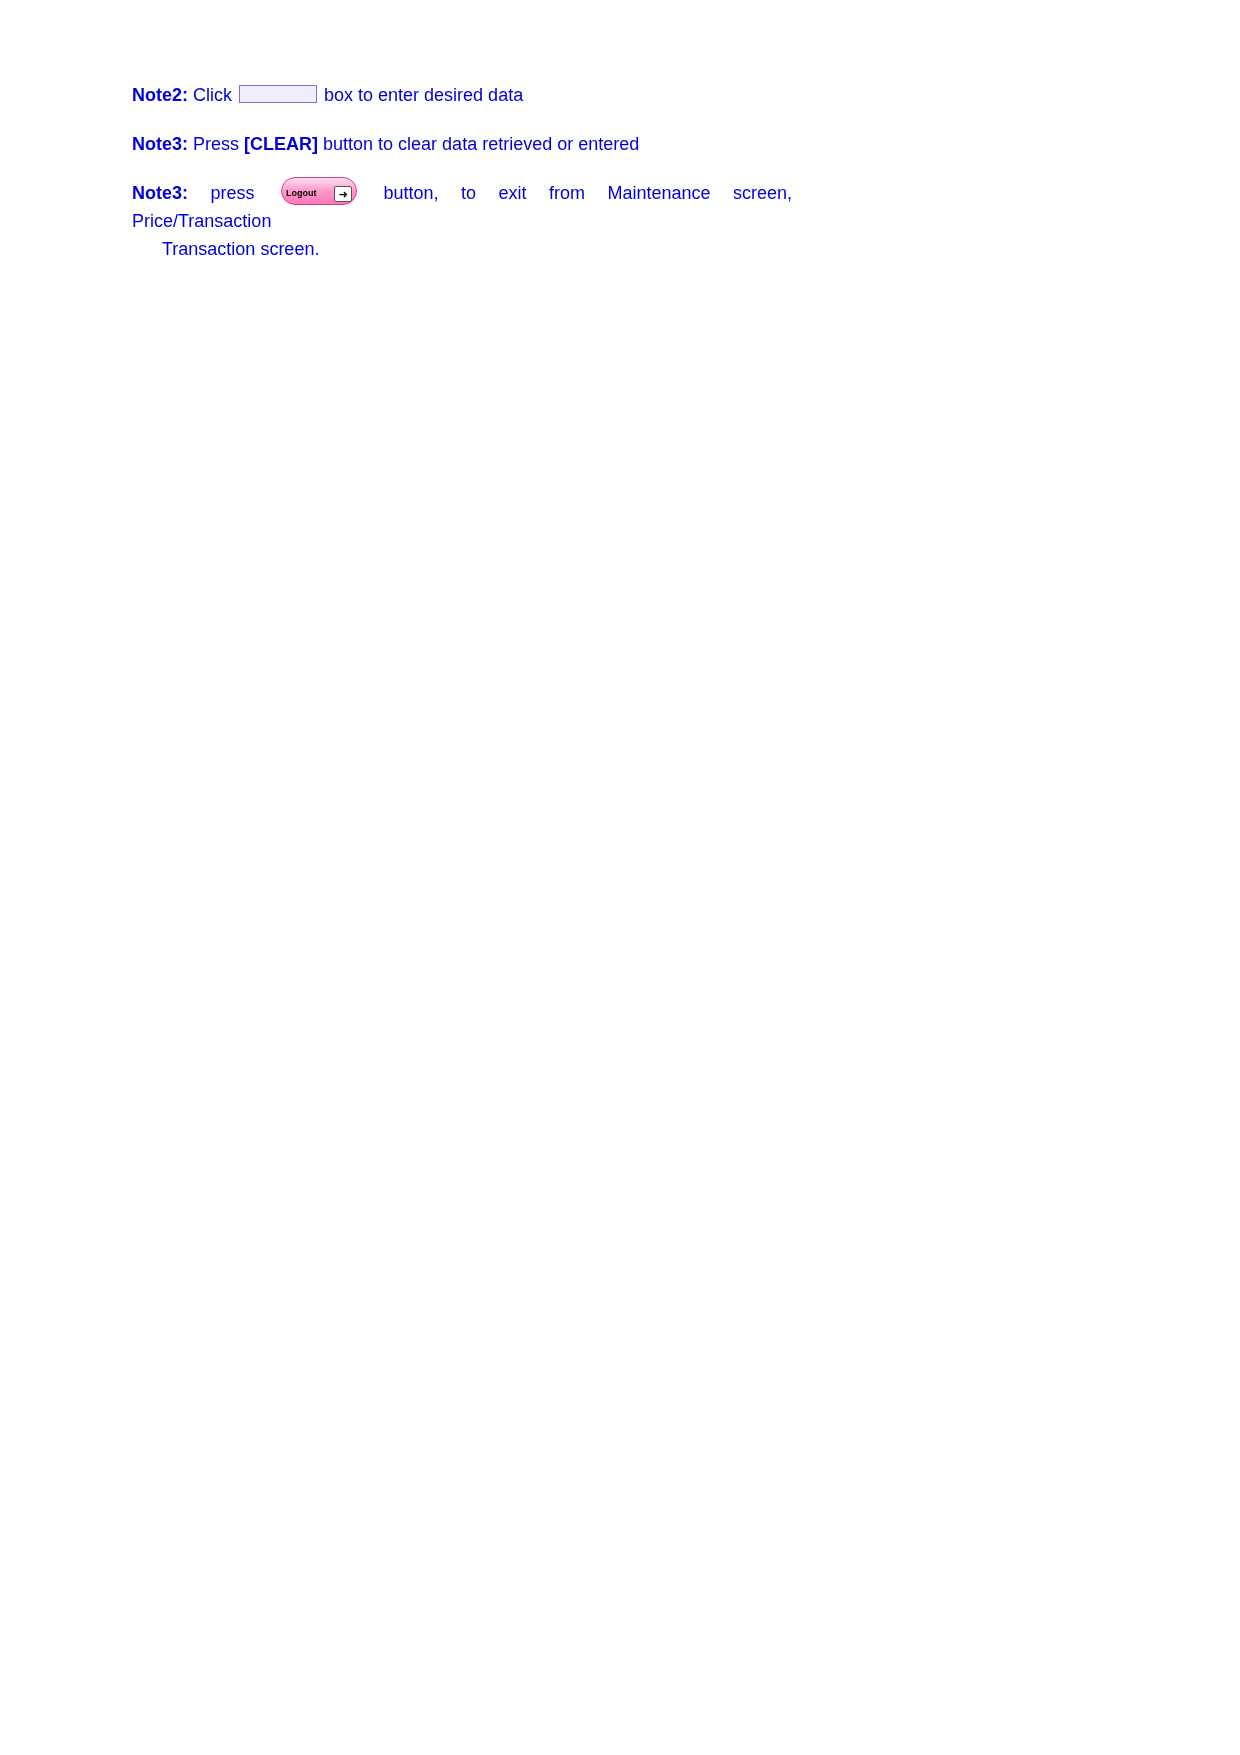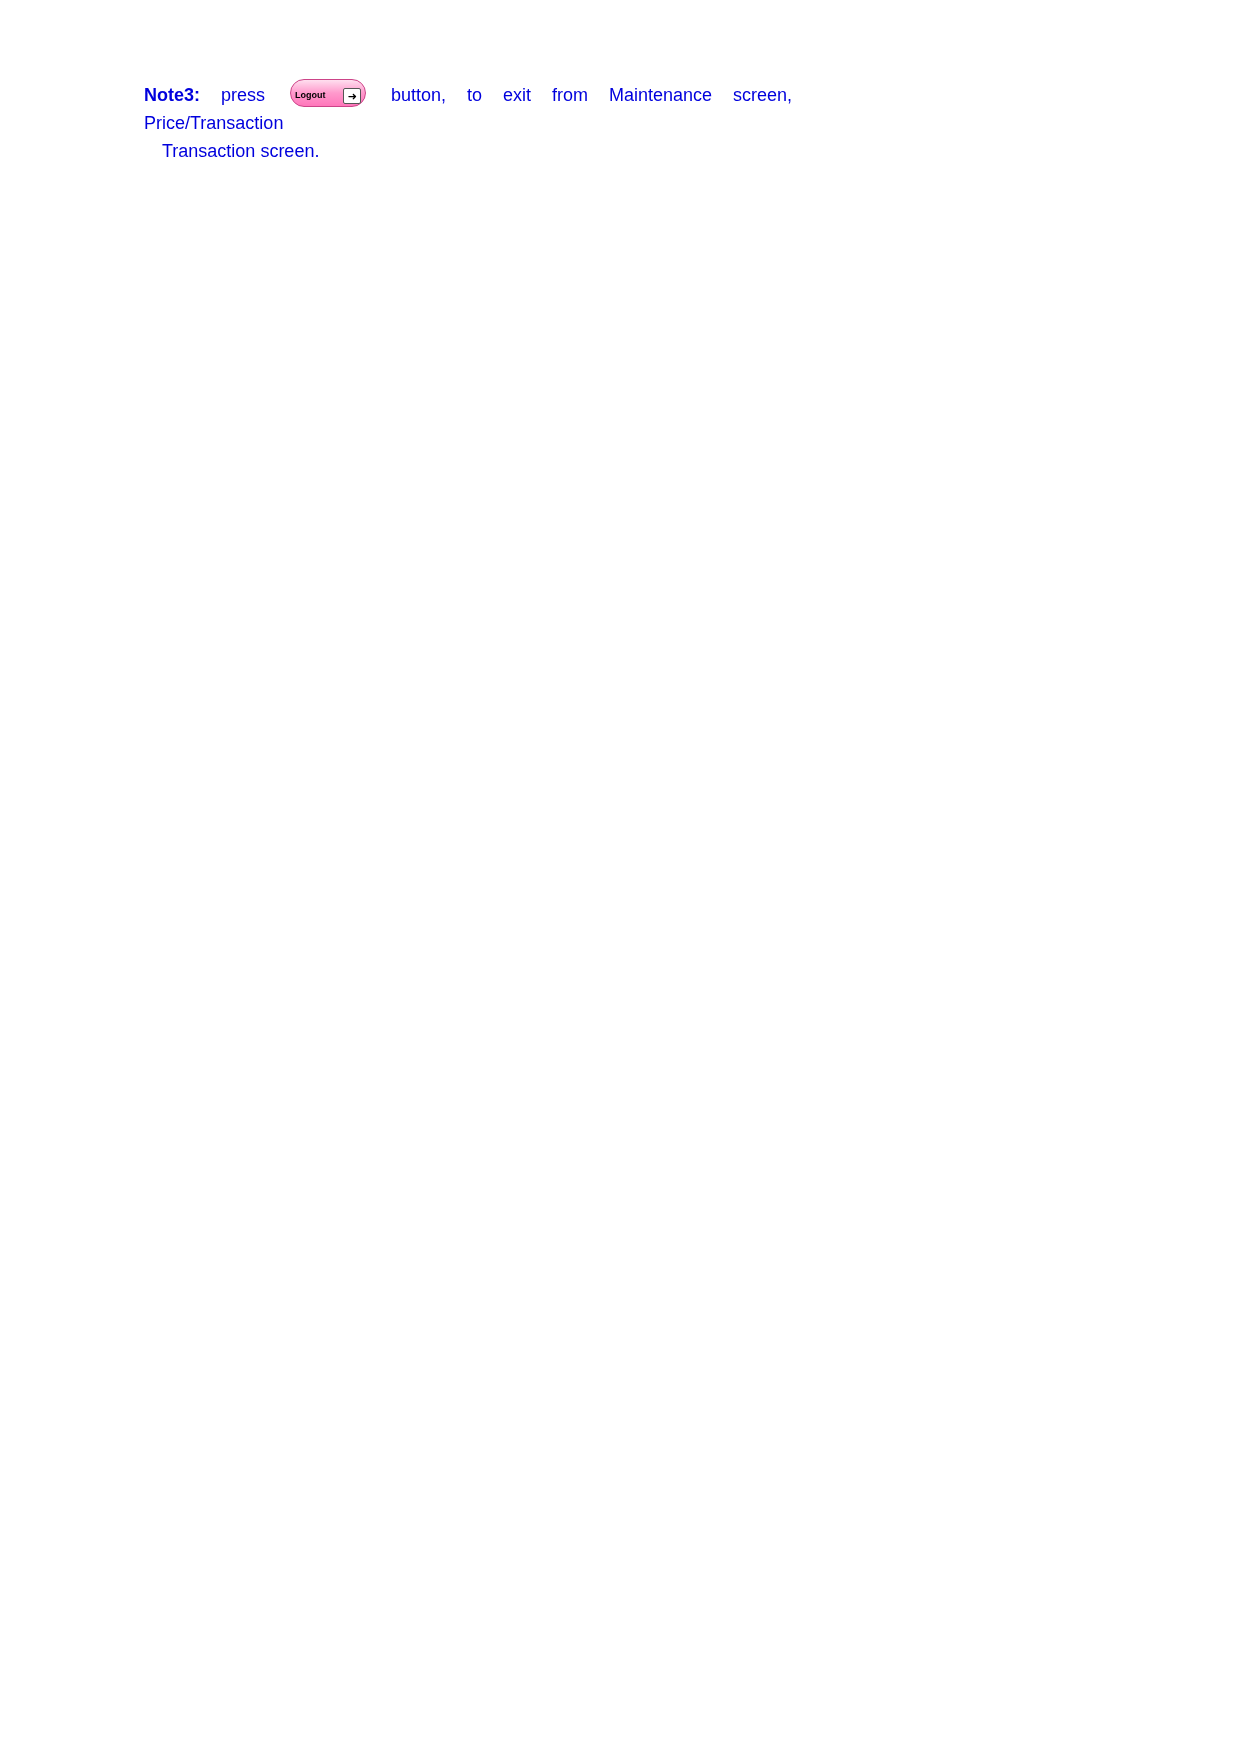--- a/index.html
+++ b/index.html
@@ -91,24 +91,30 @@
       font-size: 11px;
       color: #000;
       line-height: 1;
     }
   </style>
 </head>
 <body>
 
 <div class="content">
 
+  <div class="note-line">
+    <span class="note-label">Note2:</span><span class="note-text"> Click </span><span class="input-box"></span><span class="note-text"> box to enter desired data</span>
+  </div>
 
+  <div class="note-line">
+    <span class="note-label">Note3:</span><span class="note-text"> Press </span><span class="bold-text">[CLEAR]</span><span class="note-text"> button to clear data retrieved or entered</span>
+  </div>
 
   <div class="note3-block">
-    <div style="text-align: justify; text-align-last: justify; margin-left: 12px;">
+    <div style="text-align: justify; text-align-last: justify;">
       <span class="note-label">Note3:</span><span class="note-text"> press </span><span class="logout-button">
         <span class="logout-inner">
           <span class="logout-text">Logout</span>
           <span class="logout-icon-box">
             <span class="logout-arrow">➜</span>
           </span>
         </span>
       </span><span class="note-text"> button, to exit from Maintenance screen, Price/Transaction</span>
     </div>
     <div class="note3-indent">

